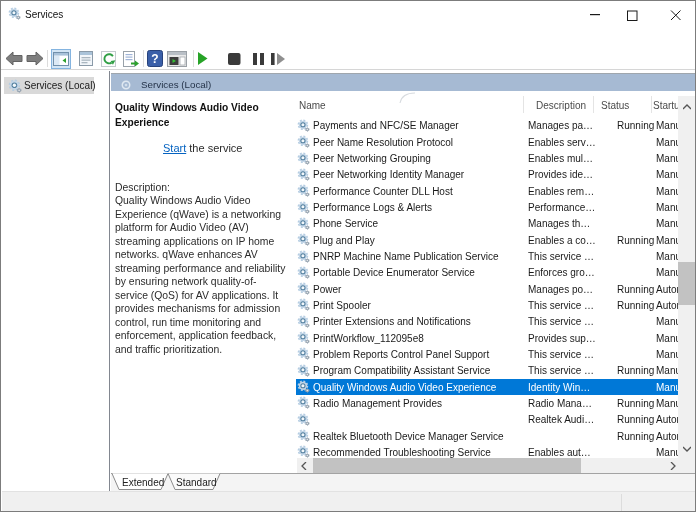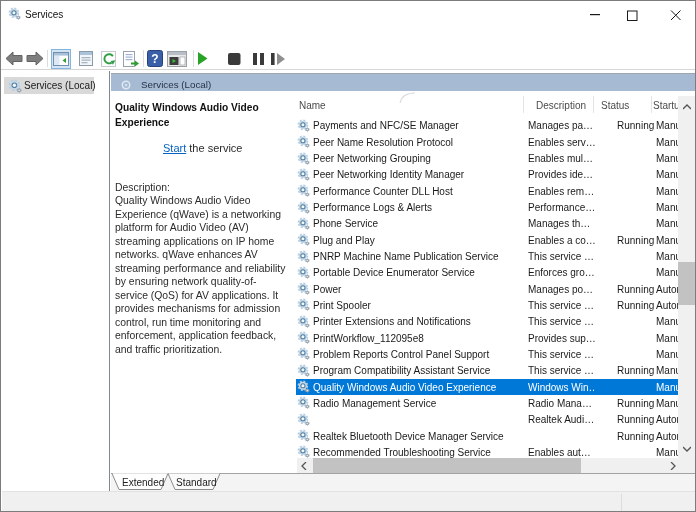--- a/index.html
+++ b/index.html
@@ -331,29 +331,29 @@
 <span class="c-name">Program Compatibility Assistant Service</span>
       <span class="c-desc">This service …</span>
       <span class="c-status">Running</span>
       <span class="c-start"><span>Manual</span></span>
 </div>
 <div class="row sel" style="top:377.5px">
 <svg class="gicon" viewBox="0 0 16 16">
         <use href="#gear"></use>
       </svg>
 <span class="c-name">Quality Windows Audio Video Experience</span>
-      <span class="c-desc">Windows Win…</span>
+      <span class="c-desc">Identity Win…</span>
       <span class="c-status"></span>
       <span class="c-start"><span>Manual</span></span>
 </div>
 <div class="row" style="top:393.8px">
 <svg class="gicon" viewBox="0 0 16 16">
         <use href="#gear"></use>
       </svg>
-<span class="c-name">Radio Management Service</span>
+<span class="c-name">Radio Management Provides</span>
       <span class="c-desc">Radio Mana…</span>
       <span class="c-status">Running</span>
       <span class="c-start"><span>Manual</span></span>
 </div>
 <div class="row" style="top:410.2px">
 <svg class="gicon" viewBox="0 0 16 16">
         <use href="#gear"></use>
       </svg>
       <span class="c-desc">Realtek Audi…</span>
       <span class="c-status">Running</span>

